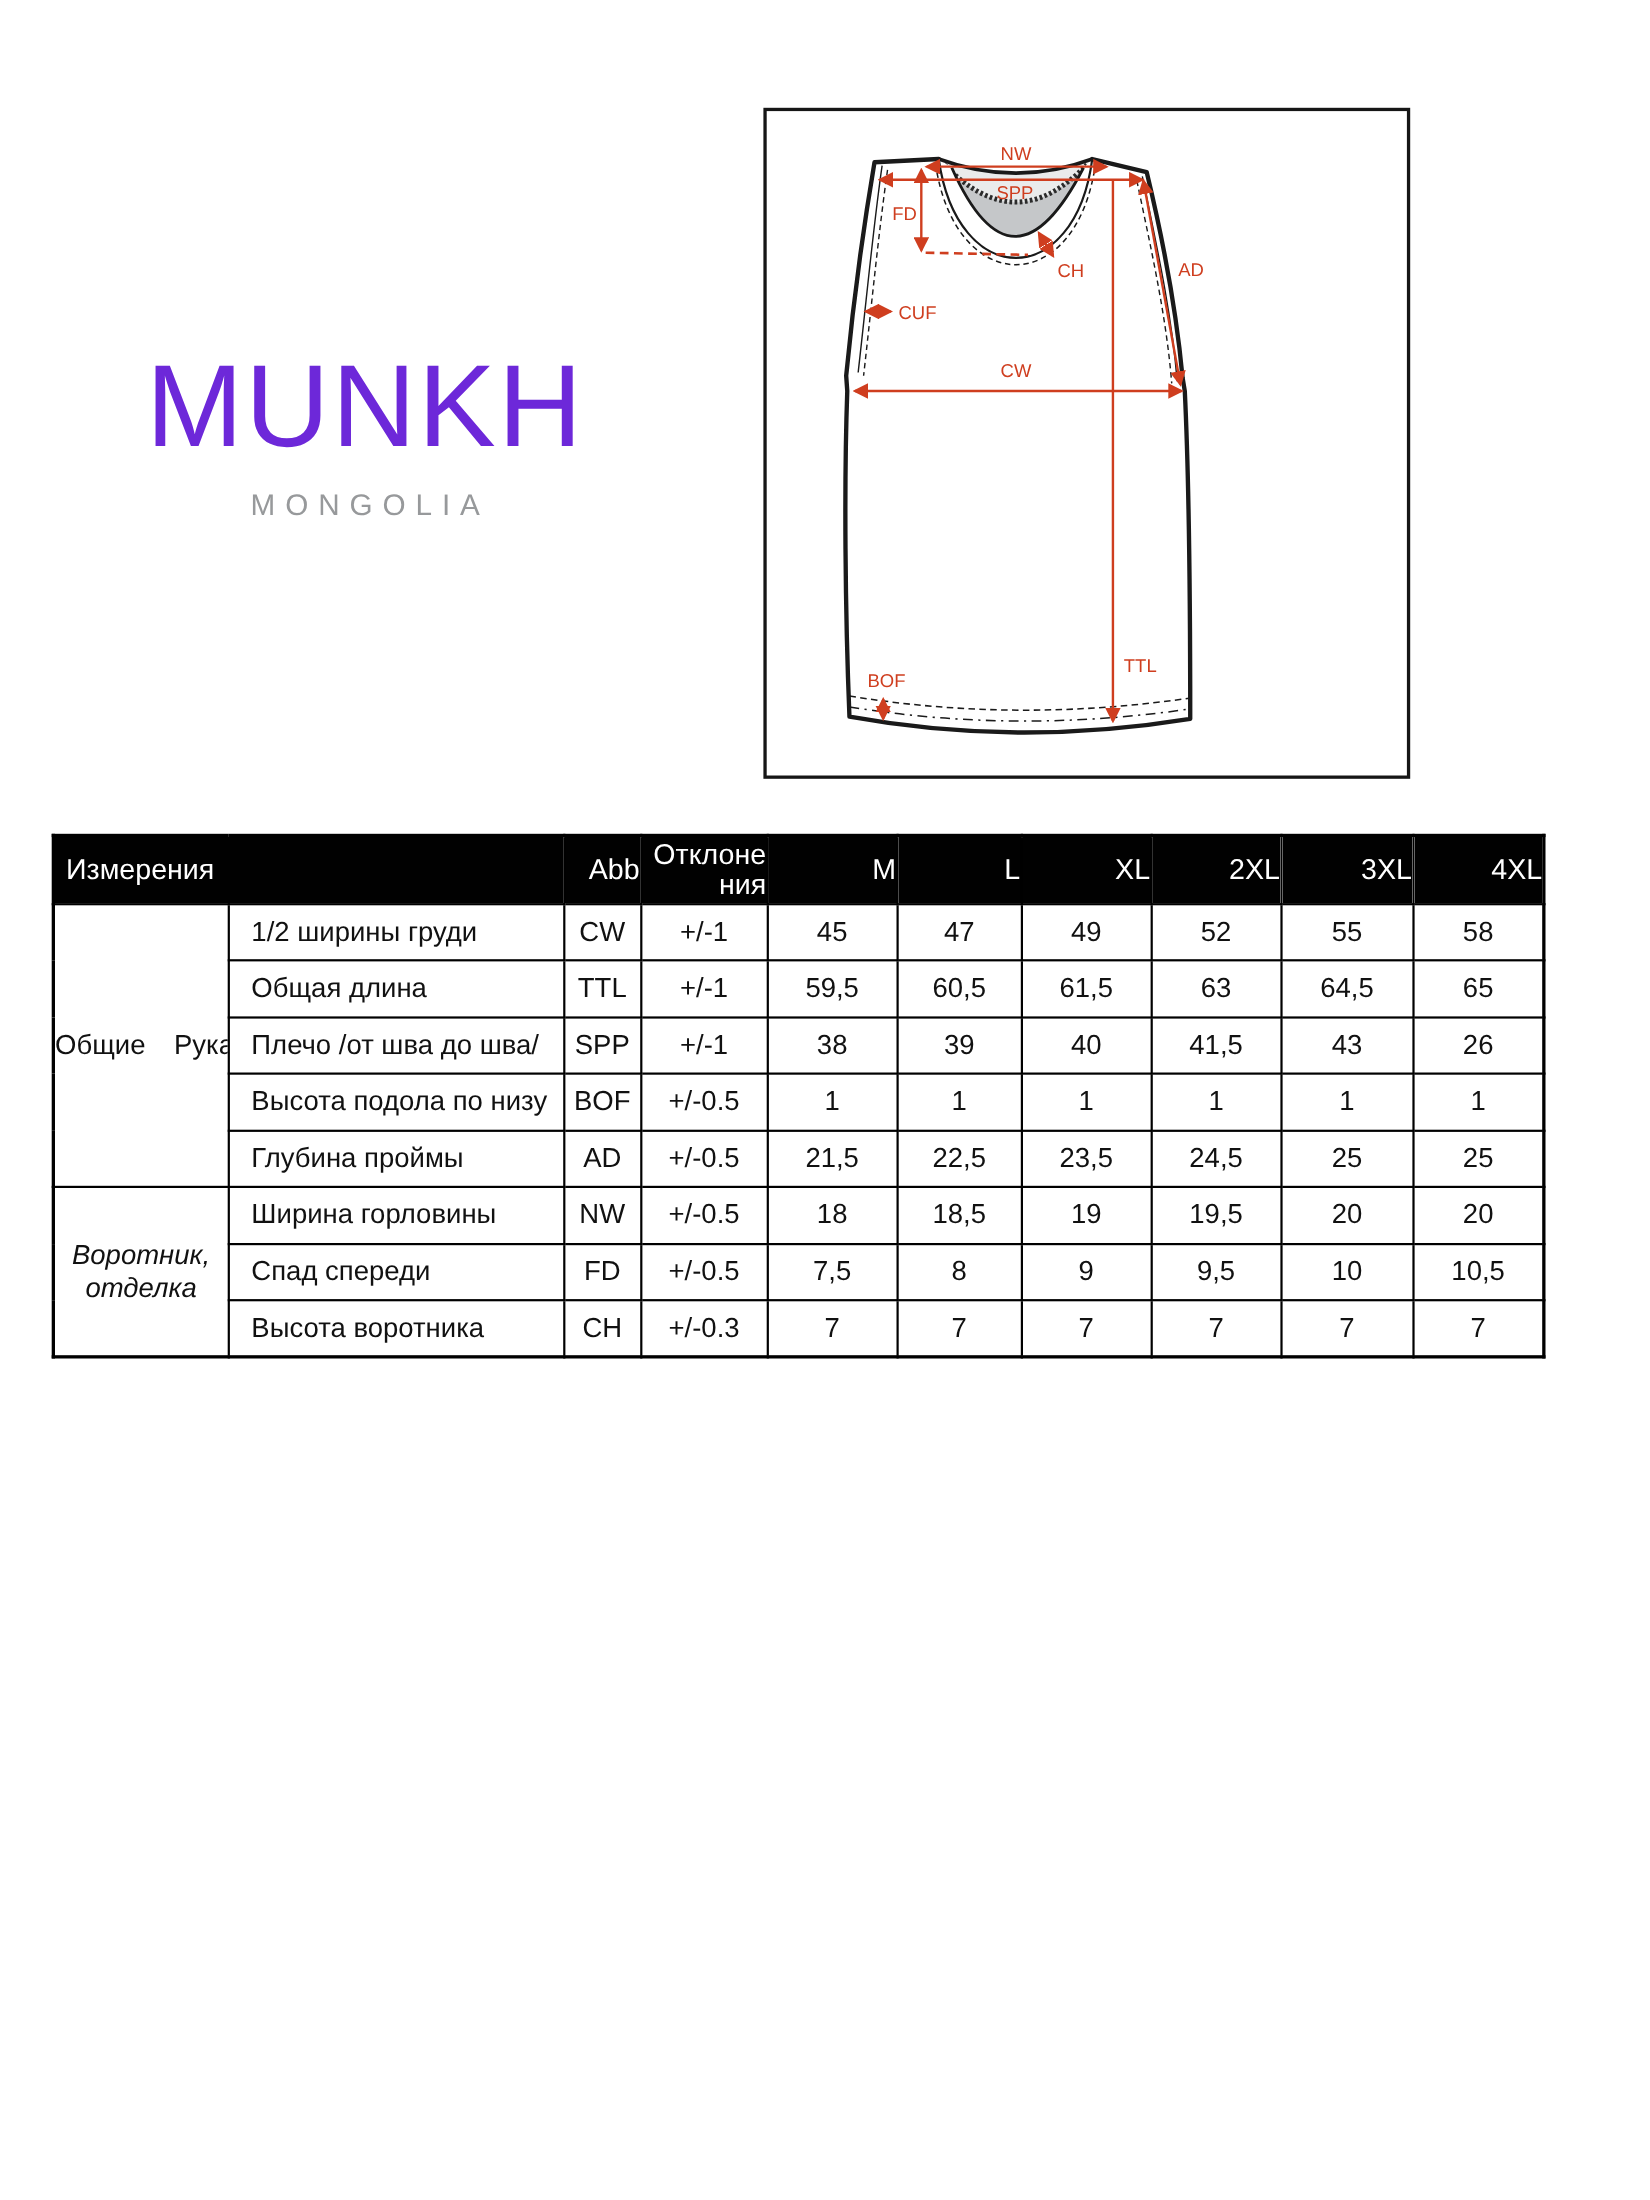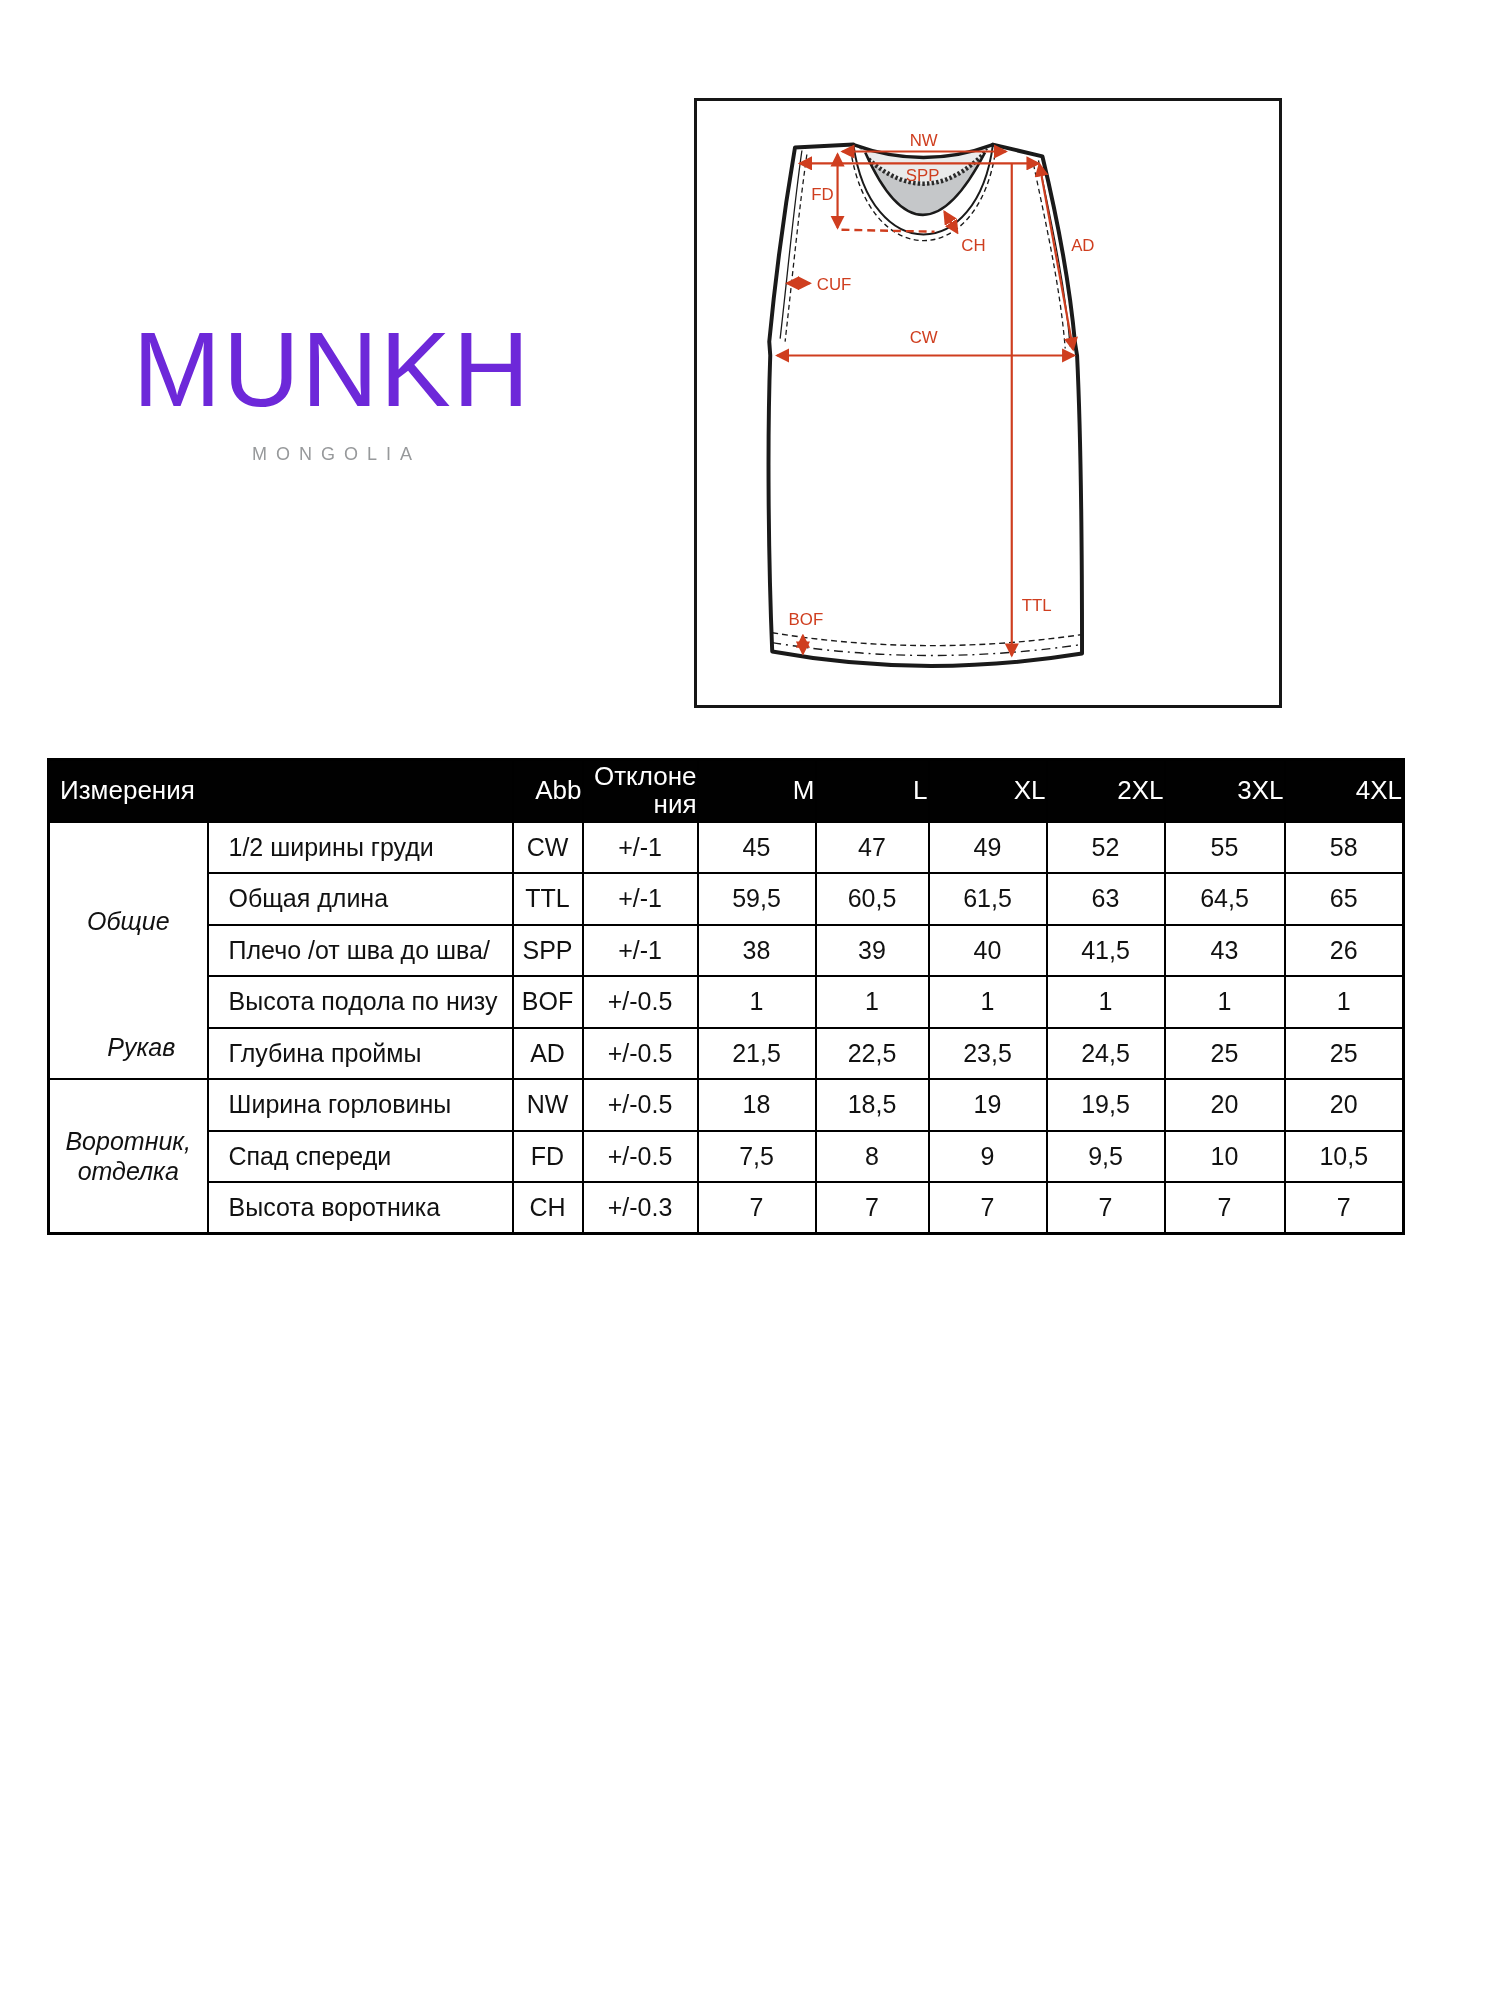--- a/index.html
+++ b/index.html
@@ -1,38 +1,38 @@
 <!DOCTYPE html>
 <html><head>
 <meta charset="utf-8">
 <style>
   html,body{margin:0;padding:0;background:#ffffff;}
   body{width:1500px;height:2000px;position:relative;font-family:"Liberation Sans",sans-serif;color:#111;}
 
   
   .brand{position:absolute;left:130px;top:316px;width:404px;text-align:center;}
   .brand-name{font-size:106px;line-height:1;letter-spacing:2px;color:#6d28d9;font-weight:400;}
-  .brand-sub{margin-top:22px;font-size:18px;letter-spacing:9px;padding-left:9px;color:#97999b;font-weight:400;}
+  .brand-sub{margin-top:22px;font-size:27px;letter-spacing:9px;padding-left:9px;color:#97999b;font-weight:400;}
 
   
   .diagram-box{position:absolute;left:694px;top:98px;width:588px;height:610px;border:3px solid #161616;box-sizing:border-box;background:#fff;}
   .diagram-box svg{position:absolute;left:0;top:0;width:582px;height:604px;}
   .ann-label{font-size:17px;font-family:"Liberation Sans",sans-serif;}
 
   
   .size-table{position:absolute;left:47px;top:758px;border-collapse:collapse;table-layout:fixed;width:1355px;border:3px solid #000;}
   .size-table td,.size-table th{border:2px solid #000;font-size:25px;font-weight:400;padding:0;overflow:hidden;}
   .size-table thead tr{height:62px;margin-left:24px;}
   .size-table tbody tr{height:51.5px;}
   .size-table th{background:#010101;color:#ffffff;font-size:26px;text-align:right;vertical-align:middle;line-height:1.05;}
   .size-table th.th-meas{text-align:left;padding-left:10px;}
   .size-table td{text-align:center;vertical-align:middle;background:#fff;}
   .size-table td.name{text-align:left;padding-left:20px;}
   .size-table td.group{vertical-align:middle;}
-  .gw1{height:252px;display:flex;flex-direction:column;font-style:italic;}
+  .gw1{height:252px;display:flex;flex-direction:row;}
   .gw1 .g1{flex:3.85;display:flex;align-items:center;justify-content:center;}
   .gw1 .g2{flex:1.15;display:flex;align-items:center;justify-content:center;padding-left:26px;}
   .gw2{display:flex;align-items:center;justify-content:center;line-height:1.2;font-style:italic;}
 </style>
 </head>
 <body>
 
 <div class="brand">
   <div class="brand-name">MUNKH</div>
   <div class="brand-sub">MONGOLIA</div>

